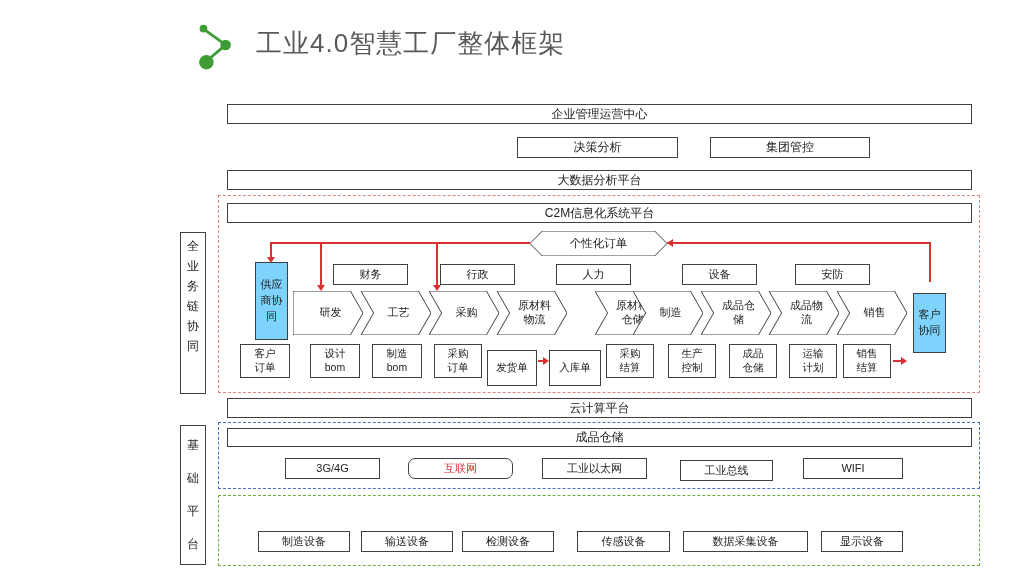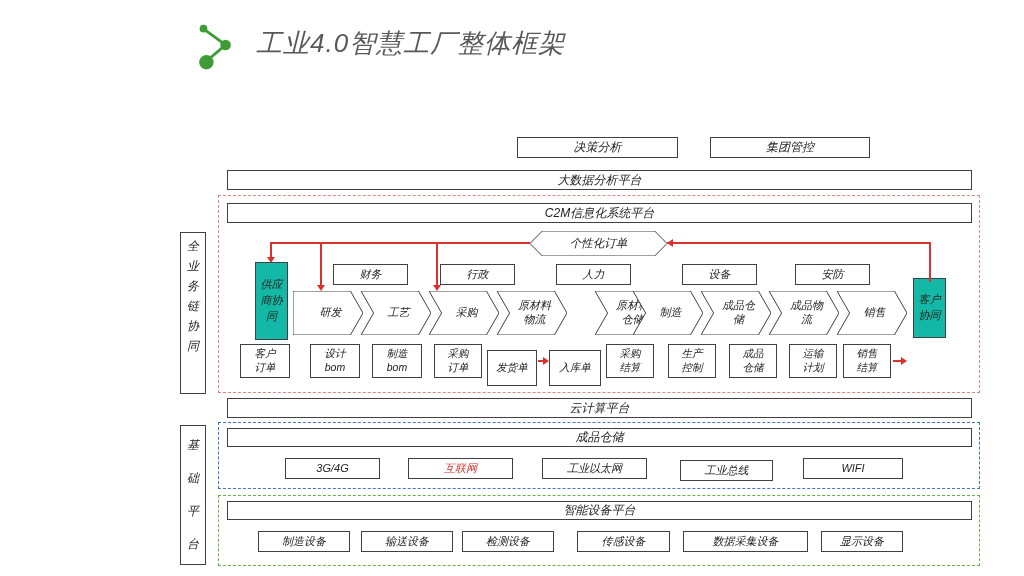--- a/index.html
+++ b/index.html
@@ -1,21 +1,21 @@
 <!DOCTYPE html>
 <html><head>
 <meta charset="utf-8">
 <style>
   * { margin:0; padding:0; box-sizing:border-box; }
   html,body { background:#fff; }
   body {
     width:1024px; height:576px; position:relative; overflow:hidden;
     font-family:"Liberation Sans","DejaVu Sans",sans-serif; color:#222;
   }
-  .slide { position:relative; width:1024px; height:576px; background:#fff;font-style:italic; }
+  .slide { position:relative; width:1024px; height:576px; background:#fff; }
 
   .slide-title{
     position:absolute; left:256px; top:26px; font-size:26px; letter-spacing:1px;
     color:#595959; white-space:nowrap;
   }
   .title-icon{ position:absolute; left:192px; top:20px; width:48px; height:54px; }
 
   .box{
     position:absolute; border:1px solid #404040; background:#fff;
     display:flex; align-items:center; justify-content:center;
@@ -33,21 +33,21 @@
   .dash-red{ border:1.5px dashed #e08585; }
   .dash-blue{ border:1.5px dashed #4472c4; }
   .dash-green{ border:1.5px dashed #70ad47; }
 
   .vlabel{
     position:absolute; border:1px solid #404040; background:#fff;
     width:26px; font-size:12px; text-align:center; word-break:break-all;
     padding:3px 6px; color:#222;
   }
   .wrapbox{
-    position:absolute; border:1px solid #404040; background:#14b8a6;
+    position:absolute; border:1px solid #404040; background:#7dd3fc;
     display:flex; align-items:center; justify-content:center; text-align:center;
     font-size:11px; line-height:1.45; word-break:break-all; padding:0 4px;
   }
 
   .chev{ position:absolute; top:291px; width:70px; height:44px; }
   .chev svg, .hexa svg{ position:absolute; left:0; top:0; width:100%; height:100%; display:block; }
   .chev-label{
     position:absolute; inset:0; display:flex; align-items:center; justify-content:center;
     font-size:11px; line-height:1.25; text-align:center; padding:0 12px 0 17px; word-break:break-all;
   }
@@ -58,38 +58,39 @@
   }
 
   .rline{ position:absolute; background:#d93030; }
   .arr-down{ position:absolute; width:0; height:0;
     border-left:4px solid transparent; border-right:4px solid transparent; border-top:6px solid #d93030; }
   .arr-left{ position:absolute; width:0; height:0;
     border-top:4px solid transparent; border-bottom:4px solid transparent; border-right:6px solid #d93030; }
   .arr-right{ position:absolute; width:0; height:0;
     border-top:4px solid transparent; border-bottom:4px solid transparent; border-left:6px solid #d93030; }
 
-  .red-text{ color:#d93030; }
+  .red-text{ color:#d93030;border-radius:7px; }
 </style>
 </head>
 <body>
 
 <div class="slide">
 
   <div class="title-icon">
     <svg viewBox="0 0 50 54">
       <line x1="13" y1="10" x2="35" y2="26" stroke="#3f9b35" stroke-width="3"></line>
       <line x1="35" y1="26" x2="15" y2="43" stroke="#3f9b35" stroke-width="3"></line>
       <circle cx="12" cy="9" r="4" fill="#3f9b35"></circle>
       <circle cx="35" cy="26" r="5.5" fill="#3f9b35"></circle>
       <circle cx="15" cy="44" r="7.5" fill="#3f9b35"></circle>
     </svg>
   </div>
   <div class="slide-title">工业4.0智慧工厂整体框架</div>
 
+  <div class="box" style="left:227px;top:104px;width:745px;height:20px">企业管理运营中心</div>
   <div class="box" style="left:517px;top:137px;width:161px;height:21px">决策分析</div>
   <div class="box" style="left:710px;top:137px;width:160px;height:21px">集团管控</div>
   <div class="box" style="left:227px;top:170px;width:745px;height:20px">大数据分析平台</div>
 
   <div class="dash dash-red" style="left:218px;top:195px;width:762px;height:198px"></div>
   <div class="box" style="left:227px;top:203px;width:745px;height:20px">C2M信息化系统平台</div>
 
   <div class="hexa">
     <svg viewBox="0 0 100 100" preserveAspectRatio="none">
       <polygon points="0,50 9,0 91,0 100,50 91,100 9,100" fill="#fff" stroke="#404040" vector-effect="non-scaling-stroke"></polygon>
@@ -97,21 +98,21 @@
     <span class="hexa-label">个性化订单</span>
   </div>
 
   <div class="box small" style="left:333px;top:264px;width:75px;height:21px">财务</div>
   <div class="box small" style="left:440px;top:264px;width:75px;height:21px">行政</div>
   <div class="box small" style="left:556px;top:264px;width:75px;height:21px">人力</div>
   <div class="box small" style="left:682px;top:264px;width:75px;height:21px">设备</div>
   <div class="box small" style="left:795px;top:264px;width:75px;height:21px">安防</div>
 
   <div class="wrapbox" style="left:255px;top:262px;width:33px;height:78px">供应商协同</div>
-  <div class="wrapbox" style="left:913px;top:278px;width:33px;height:60px">客户协同</div>
+  <div class="wrapbox" style="left:913px;top:293px;width:33px;height:60px">客户协同</div>
 
   <div class="chev" style="left:293px">
     <svg viewBox="0 0 100 100" preserveAspectRatio="none">
         <polygon points="0,0 82,0 100,50 82,100 0,100" fill="#fff" stroke="#404040" vector-effect="non-scaling-stroke"></polygon>
       </svg>
     <span class="chev-label">研发</span>
   </div>
   <div class="chev" style="left:361px">
     <svg viewBox="0 0 100 100" preserveAspectRatio="none">
         <polygon points="0,0 82,0 100,50 82,100 0,100 18,50" fill="#fff" stroke="#404040" vector-effect="non-scaling-stroke"></polygon>
@@ -197,21 +198,20 @@
 
   <div class="dash dash-blue" style="left:218px;top:422px;width:762px;height:67px"></div>
   <div class="box" style="left:227px;top:428px;width:745px;height:19px">成品仓储</div>
   <div class="box small" style="left:285px;top:458px;width:95px;height:21px">3G/4G</div>
   <div class="box small red-text" style="left:408px;top:458px;width:105px;height:21px">互联网</div>
   <div class="box small" style="left:542px;top:458px;width:105px;height:21px">工业以太网</div>
   <div class="box small" style="left:680px;top:460px;width:93px;height:21px">工业总线</div>
   <div class="box small" style="left:803px;top:458px;width:100px;height:21px">WIFI</div>
 
   <div class="dash dash-green" style="left:218px;top:495px;width:762px;height:71px"></div>
-  <div class="box" style="left:227px;top:501px;width:745px;height:19px">智能设备平台</div>
   <div class="box small" style="left:258px;top:531px;width:92px;height:21px">制造设备</div>
   <div class="box small" style="left:361px;top:531px;width:92px;height:21px">输送设备</div>
   <div class="box small" style="left:462px;top:531px;width:92px;height:21px">检测设备</div>
   <div class="box small" style="left:577px;top:531px;width:93px;height:21px">传感设备</div>
   <div class="box small" style="left:683px;top:531px;width:125px;height:21px">数据采集设备</div>
   <div class="box small" style="left:821px;top:531px;width:82px;height:21px">显示设备</div>
 
 </div>
 
 </body></html>

